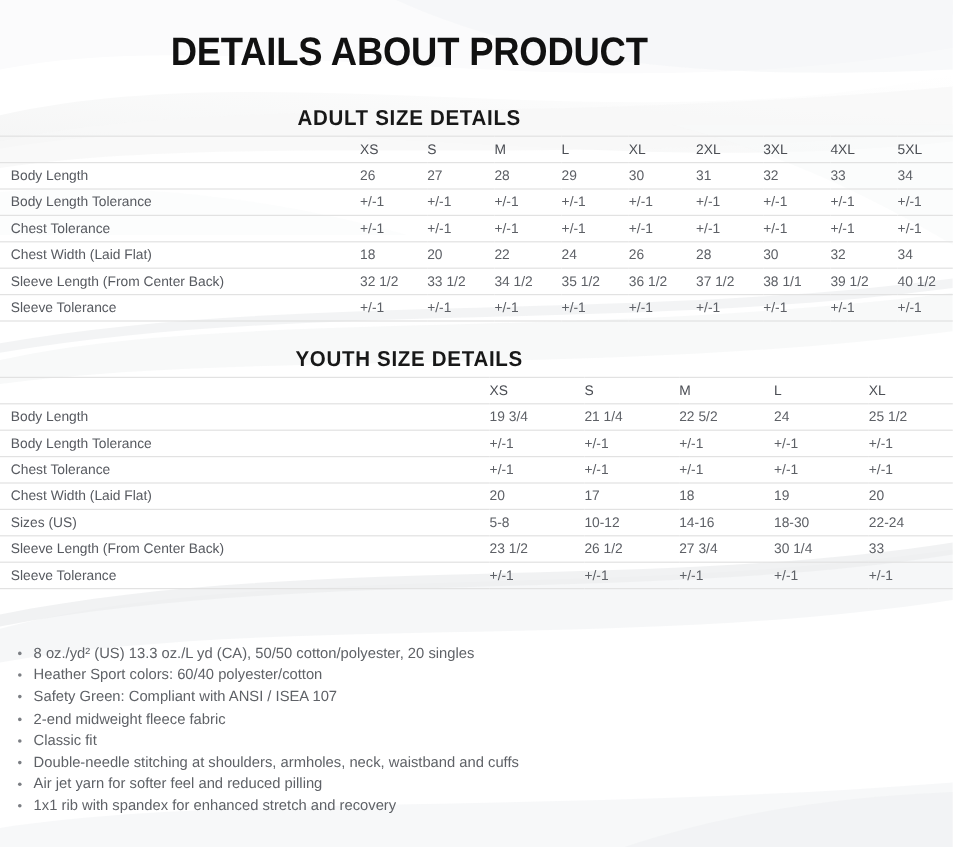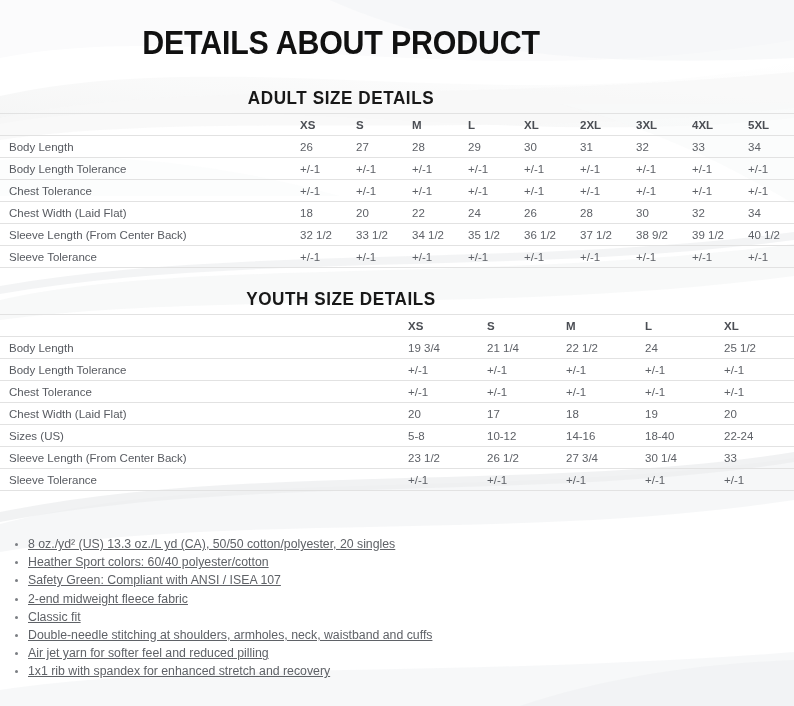--- a/index.html
+++ b/index.html
@@ -85,21 +85,20 @@
 
   .size-table .rowhead {
     padding-left:9px;
     color:#575a60;
     white-space:nowrap;
   }
 
   .size-table thead th {
     color:#4b4e54;
     font-size:11.5px;
-    font-weight:bold;
   }
 
   .size-table thead th.rowhead { border-top:1px solid #e2e2e2; }
 
   
   #adult-table col.label { width:300px; }
   #adult-table col.datacol { width:56px; }
 
   
   #youth-table col.label { width:408px; }
@@ -116,21 +115,20 @@
     margin-top:44px;
     padding-left:10px;
   }
   #features-list li {
     position:relative;
     padding-left:18px;
     color:#5f6267;
     font-size:12.3px;
     line-height:18.2px;
     white-space:nowrap;
-    text-decoration:underline;
   }
   #features-list li::before {
     content:"";
     position:absolute;
     left:5px;
     top:8px;
     width:3px;
     height:3px;
     border-radius:50%;
     background:#7b7e83;
@@ -254,21 +252,21 @@
             <td class="cell">34</td>
           </tr>
           <tr>
             <td class="rowhead">Sleeve Length (From Center Back)</td>
             <td class="cell">32 1/2</td>
             <td class="cell">33 1/2</td>
             <td class="cell">34 1/2</td>
             <td class="cell">35 1/2</td>
             <td class="cell">36 1/2</td>
             <td class="cell">37 1/2</td>
-            <td class="cell">38 9/2</td>
+            <td class="cell">38 1/1</td>
             <td class="cell">39 1/2</td>
             <td class="cell">40 1/2</td>
           </tr>
           <tr>
             <td class="rowhead">Sleeve Tolerance</td>
             <td class="cell">+/-1</td>
             <td class="cell">+/-1</td>
             <td class="cell">+/-1</td>
             <td class="cell">+/-1</td>
             <td class="cell">+/-1</td>
@@ -301,21 +299,21 @@
             <th class="cell">M</th>
             <th class="cell">L</th>
             <th class="cell">XL</th>
           </tr>
       </thead>
       <tbody id="youth-body">
           <tr>
             <td class="rowhead">Body Length</td>
             <td class="cell">19 3/4</td>
             <td class="cell">21 1/4</td>
-            <td class="cell">22 1/2</td>
+            <td class="cell">22 5/2</td>
             <td class="cell">24</td>
             <td class="cell">25 1/2</td>
           </tr>
           <tr>
             <td class="rowhead">Body Length Tolerance</td>
             <td class="cell">+/-1</td>
             <td class="cell">+/-1</td>
             <td class="cell">+/-1</td>
             <td class="cell">+/-1</td>
             <td class="cell">+/-1</td>
@@ -334,21 +332,21 @@
             <td class="cell">17</td>
             <td class="cell">18</td>
             <td class="cell">19</td>
             <td class="cell">20</td>
           </tr>
           <tr>
             <td class="rowhead">Sizes (US)</td>
             <td class="cell">5-8</td>
             <td class="cell">10-12</td>
             <td class="cell">14-16</td>
-            <td class="cell">18-40</td>
+            <td class="cell">18-30</td>
             <td class="cell">22-24</td>
           </tr>
           <tr>
             <td class="rowhead">Sleeve Length (From Center Back)</td>
             <td class="cell">23 1/2</td>
             <td class="cell">26 1/2</td>
             <td class="cell">27 3/4</td>
             <td class="cell">30 1/4</td>
             <td class="cell">33</td>
           </tr>

